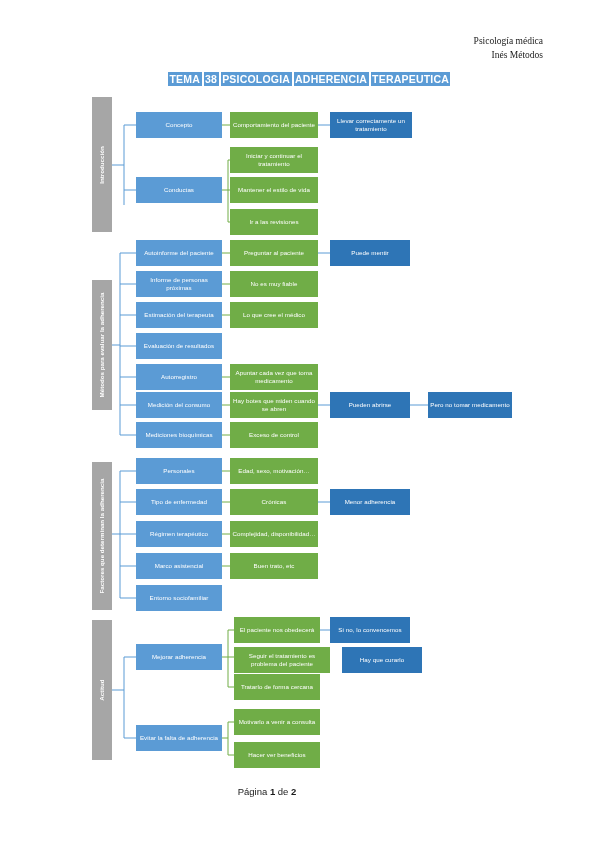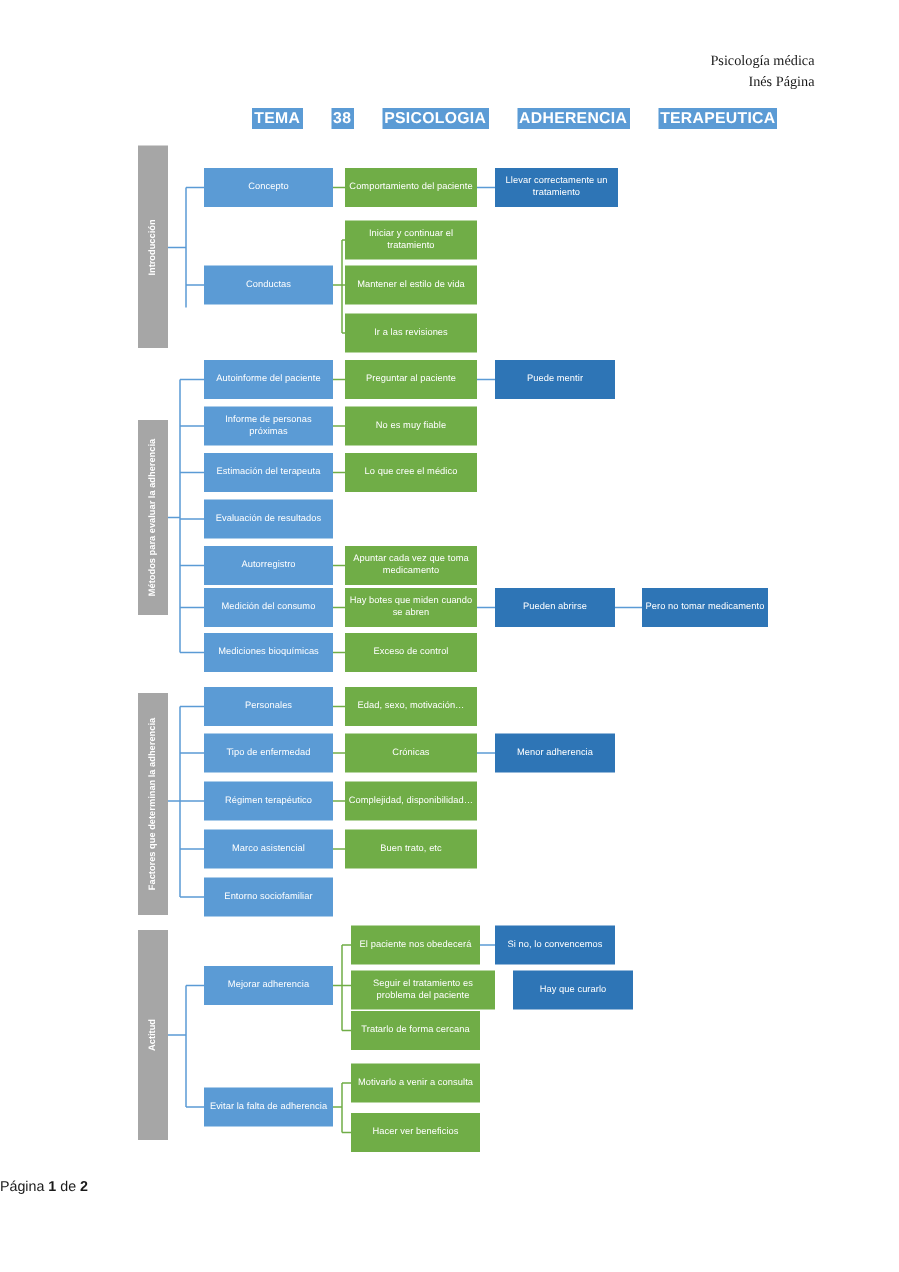--- a/index.html
+++ b/index.html
@@ -42,21 +42,21 @@
     top: 72px;
     font-size: 10.5px;
     font-weight: bold;
     letter-spacing: 0.2px;
     white-space: nowrap;
   }
   .title .hw {
     background: #5b9bd5;
     color: #ffffff;
     padding: 1px 1.5px;
-    margin-right: 19px;
+    margin-right: 2px;
     display: inline-block;
     text-align: center;
   }
 
   
   .chart {
     position: absolute;
     left: 0; top: 0;
     width: 599px;
     height: 848px;
@@ -102,34 +102,34 @@
     font-weight: bold;
     text-align: center;
   }
 
   
   .footer {
     position: absolute;
     left: 0;
     top: 786px;
     width: 534px;
-    text-align: left;
+    text-align: center;
     font-size: 9.5px;
     color: #1a1a1a;
   }
   .footer b { font-weight: bold; }
 </style>
 </head>
 <body>
 
 <div class="page">
 
   <div class="header">
     <div>Psicología médica</div>
-    <div>Inés Página</div>
+    <div>Inés Métodos</div>
   </div>
 
   <div class="title">
     <span class="hw">TEMA</span><span class="hw">38</span><span class="hw">PSICOLOGIA</span><span class="hw">ADHERENCIA</span><span class="hw">TERAPEUTICA</span>
   </div>
 
   <div class="chart">
     <svg width="599" height="848">
       <g stroke="#5b9bd5" stroke-width="1" fill="none">
 

